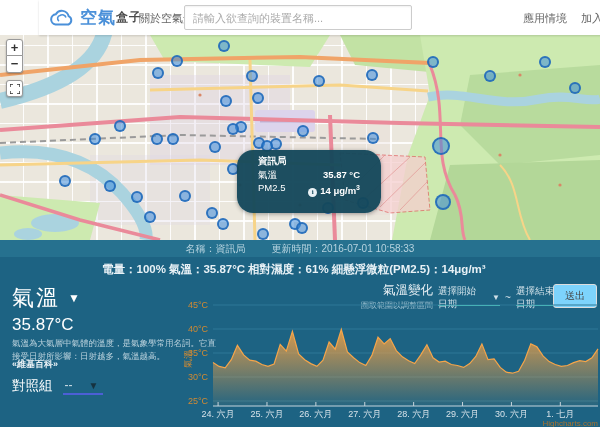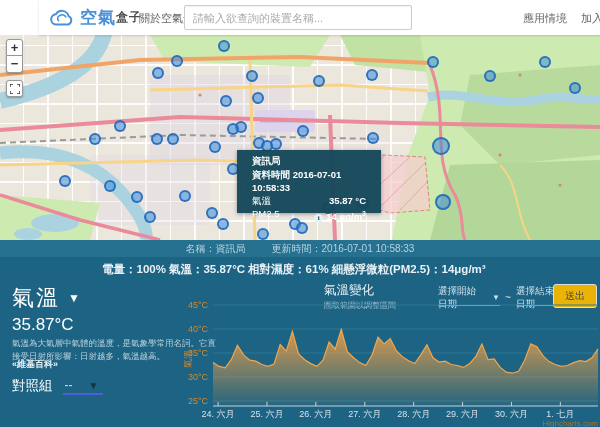--- a/index.html
+++ b/index.html
@@ -35,21 +35,21 @@
   .ctl { position:absolute; left:6px; width:17px; height:17px; background:#fff;
     border:1px solid #999; border-radius:3px; text-align:center; line-height:15px;
     font-size:13px; font-weight:bold; color:#333; cursor:pointer; z-index:20;
     box-shadow:0 1px 2px rgba(0,0,0,.3); }
   .ctl-in  { top:4px;  border-radius:3px 3px 0 0; }
   .ctl-out { top:21px; border-top:none; border-radius:0 0 3px 3px; }
   .ctl-loc { top:45px; display:flex; align-items:center; justify-content:center; }
 
   
   .tooltip { position:absolute; left:237px; top:115px; width:144px; height:63px;
-    background:rgba(20,72,91,.96); border-radius:0; padding:5px 15px 4px;
+    background:rgba(20,72,91,.96); border-radius:16px; padding:5px 21px 4px;
     color:#fff; font-size:9.5px; z-index:15; box-shadow:0 1px 4px rgba(0,0,0,.35); }
   .tt-title { font-weight:bold; margin-bottom:1px; }
   .tt-time  { font-weight:bold; margin-bottom:2px; }
   .tt-row { display:flex; justify-content:space-between; line-height:12.5px; }
   .tt-row .v { font-weight:bold; }
   .info-i { display:inline-block; width:9px; height:9px; border-radius:50%;
     background:#e9f1f5; color:#14485b; font-size:7px; font-weight:bold; text-align:center;
     line-height:9px; margin-right:3px; font-family:"Liberation Serif",serif; }
   sup { font-size:7px; }
 
@@ -70,31 +70,31 @@
     line-height:1.55; color:#b9d1dc; }
   .wiki { position:absolute; left:12px; top:101px; font-size:9px; font-weight:bold;
     color:#eaf2f6; cursor:pointer; }
   .compare { position:absolute; left:12px; top:120px; display:flex; align-items:flex-end;
     font-size:13.5px; color:#fff; }
   .compare-sel { margin-left:10px; border-bottom:2px solid #4c5fd5; padding:0 4px 1px 2px;
     min-width:40px; display:flex; justify-content:space-between; align-items:center;
     cursor:pointer; font-size:12px; color:#cfe0e8; }
   .compare-sel .car { color:#16323f; font-size:10px; margin-left:10px; }
 
-  .chart-title-wrap { position:absolute; left:324px; top:25px; width:96px; text-align:left; }
+  .chart-title-wrap { position:absolute; left:337px; top:25px; width:96px; text-align:right; }
   .chart-title { font-size:12.5px; color:#e6eef3; }
   .chart-sub { font-size:8px; color:#9cc0d0; margin-top:1px; }
   .picker { position:absolute; top:33px; height:16px; border-bottom:1px solid #5eead4;
     font-size:9.5px; color:#cfe0e8; display:flex; align-items:center; cursor:pointer; }
   .picker .car { font-size:8px; margin-left:8px; color:#cfe0e8; }
   .picker-start { left:438px; width:62px; }
   .picker-end   { left:516px; width:62px; }
   .range-sep { position:absolute; left:505px; top:35px; font-size:10px; color:#cfe0e8; }
   .submit-btn { position:absolute; left:585px; top:27px; transform:translateX(-100%);
-    background:#eab308; color:#444; border:1px solid #ddd; border-radius:3px;
+    background:#7dd3fc; color:#444; border:1px solid #ddd; border-radius:3px;
     font-size:10px; padding:4px 11px; cursor:pointer; white-space:nowrap; }
   .submit-holder { position:absolute; left:553px; top:27px; }
   .chart-svg { position:absolute; left:183px; top:44px; }
 </style>
 </head>
 <body>
 
 <div class="header">
   <div class="logo">
     <svg width="26" height="17" viewBox="0 0 26 17">
@@ -208,24 +208,20 @@
   <div class="ctl ctl-in">+</div>
   <div class="ctl ctl-out">−</div>
   <div class="ctl ctl-loc">
     <svg width="10" height="10" viewBox="0 0 10 10">
       <path d="M0,3 V0 H3 M7,0 H10 V3 M10,7 V10 H7 M3,10 H0 V7" fill="none" stroke="#333" stroke-width="1.4"></path>
     </svg>
   </div>
 
   <div class="tooltip">
     <div class="tt-title">資訊局</div>
-    <div class="tt-time">
-      <span>資料時間</span>
-      <span>2016-07-01 10:58:33</span>
-    </div>
     <div class="tt-row">
       <span>氣溫</span>
       <span class="v">35.87 °C</span>
     </div>
     <div class="tt-row">
       <span>PM2.5</span>
       <span class="v"><span class="info-i">i</span><span>14 μg/m</span><sup>3</sup></span>
     </div>
   </div>
 </div>

